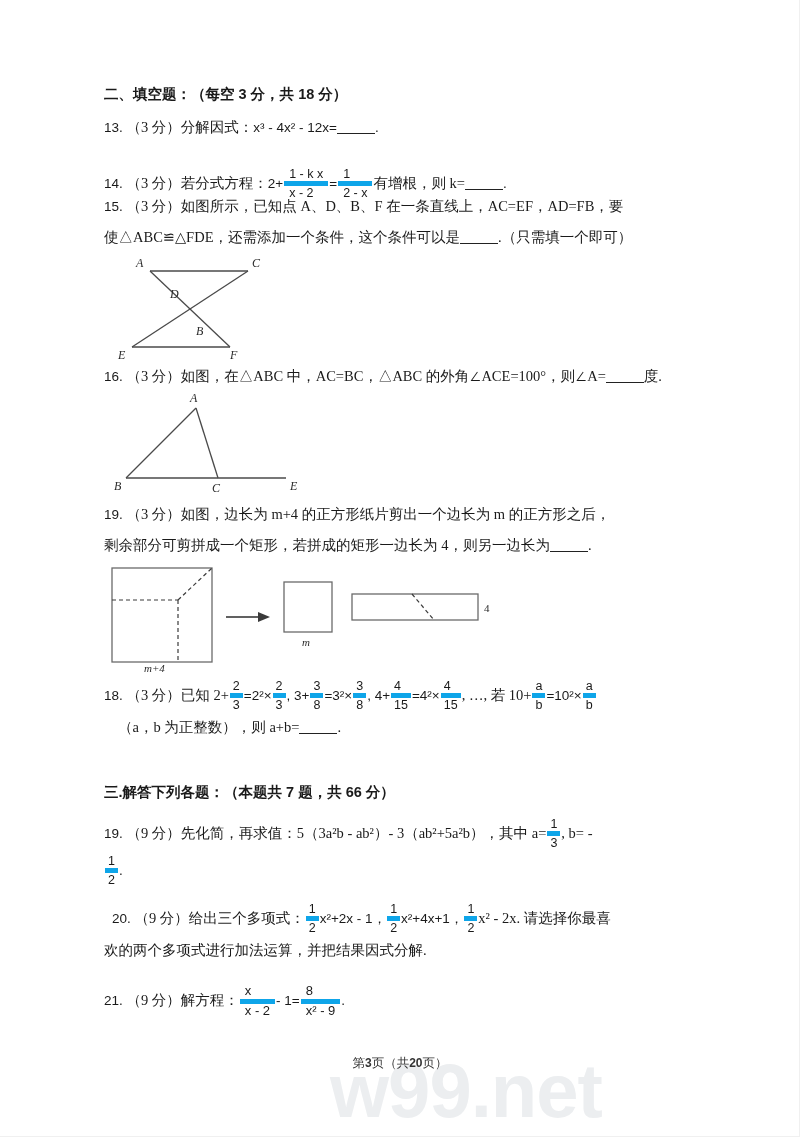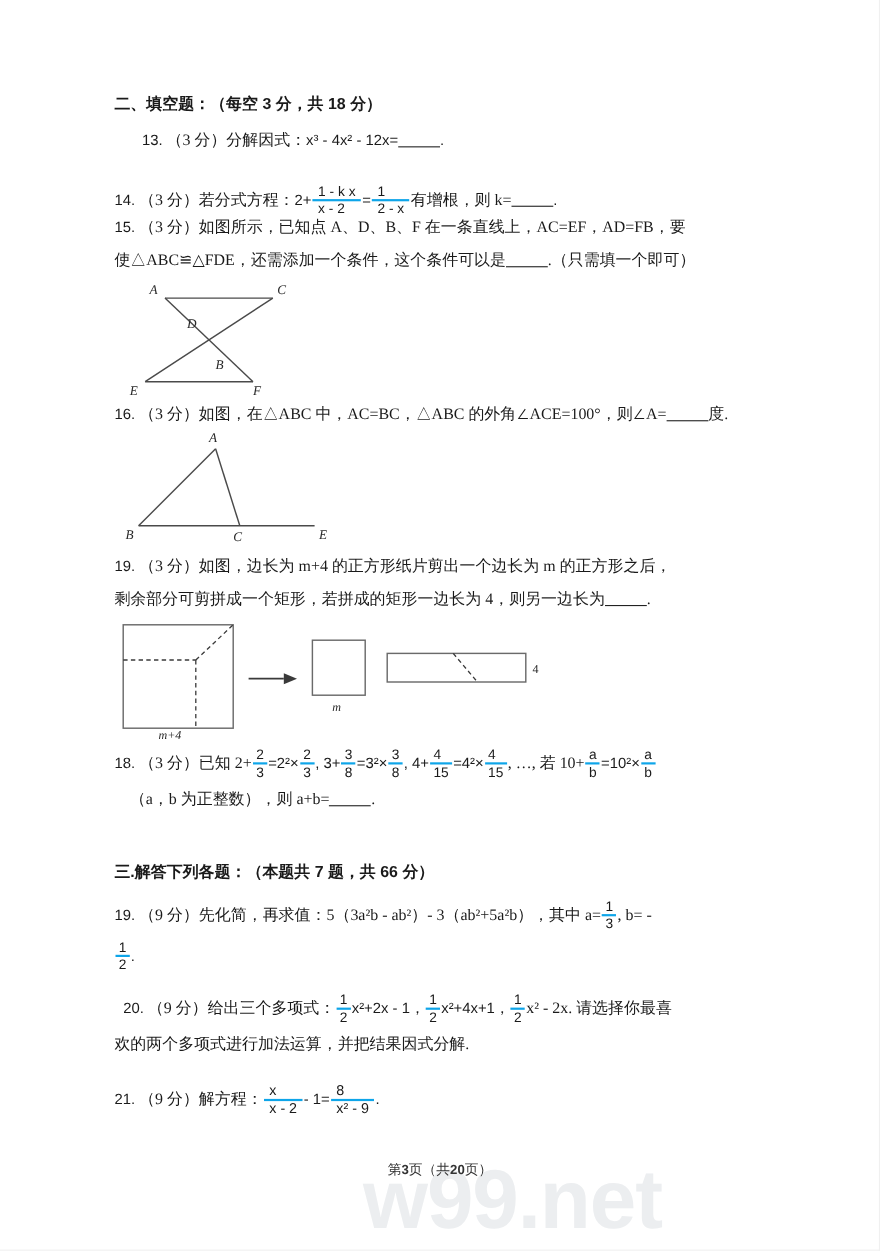--- a/index.html
+++ b/index.html
@@ -81,21 +81,21 @@
     vertical-align: middle;
     text-align: left;
     font-family: "Liberation Sans", sans-serif;
     font-size: 12.5px;
     line-height: 1.12;
     margin: 0 1px;
     position: relative;
     top: -1px;
   }
   .frac > .num { display: block; padding: 0 3px; }
-  .frac > .den { display: block; border-top: 2px solid #0ea5e9; padding: 0 3px; }
+  .frac > .den { display: block; border-top: 5px solid #0ea5e9; padding: 0 3px; }
   .frac.wide > .num, .frac.wide > .den { padding: 0 5px; }
   .frac.big { font-size: 13px; }
 
   .fig { position: absolute; }
   .fig svg { display: block; }
   .figlabel {
     font-family: "Liberation Serif", serif;
     font-style: italic;
     font-size: 12px;
     fill: #2a2a2a;
@@ -122,21 +122,21 @@
 <body>
 
 <div class="page">
 
   <div class="watermark">w99.net</div>
 
   <div class="content">
 
     <div class="sec-head" style="left:104px; top:85px;">二、填空题：（每空 3 分，共 18 分）</div>
 
-    <div class="q" style="left:104px; top:119px;margin-left:25px;">
+    <div class="q" style="left:104px; top:119px;">
       <span class="lat">13.</span>
       <span class="cn">（3 分）</span><span class="cn">分解因式：</span><span class="lat">x³ - 4x² - 12x=</span><span class="blank"></span><span class="lat">.</span>
     </div>
 
     <div class="q" style="left:104px; top:152px;margin-top:16px;">
       <span class="lat">14.</span>
       <span class="cn">（3 分）</span><span class="cn">若分式方程：</span><span class="lat">2+</span><span class="frac wide"><span class="num">1 - k x</span><span class="den">x - 2</span></span><span class="lat">=</span><span class="frac wide"><span class="num">1</span><span class="den">2 - x</span></span><span class="cn">有增根，则 k=</span><span class="blank"></span><span class="lat">.</span>
     </div>
 
     <div class="q" style="left:104px; top:198px;">

